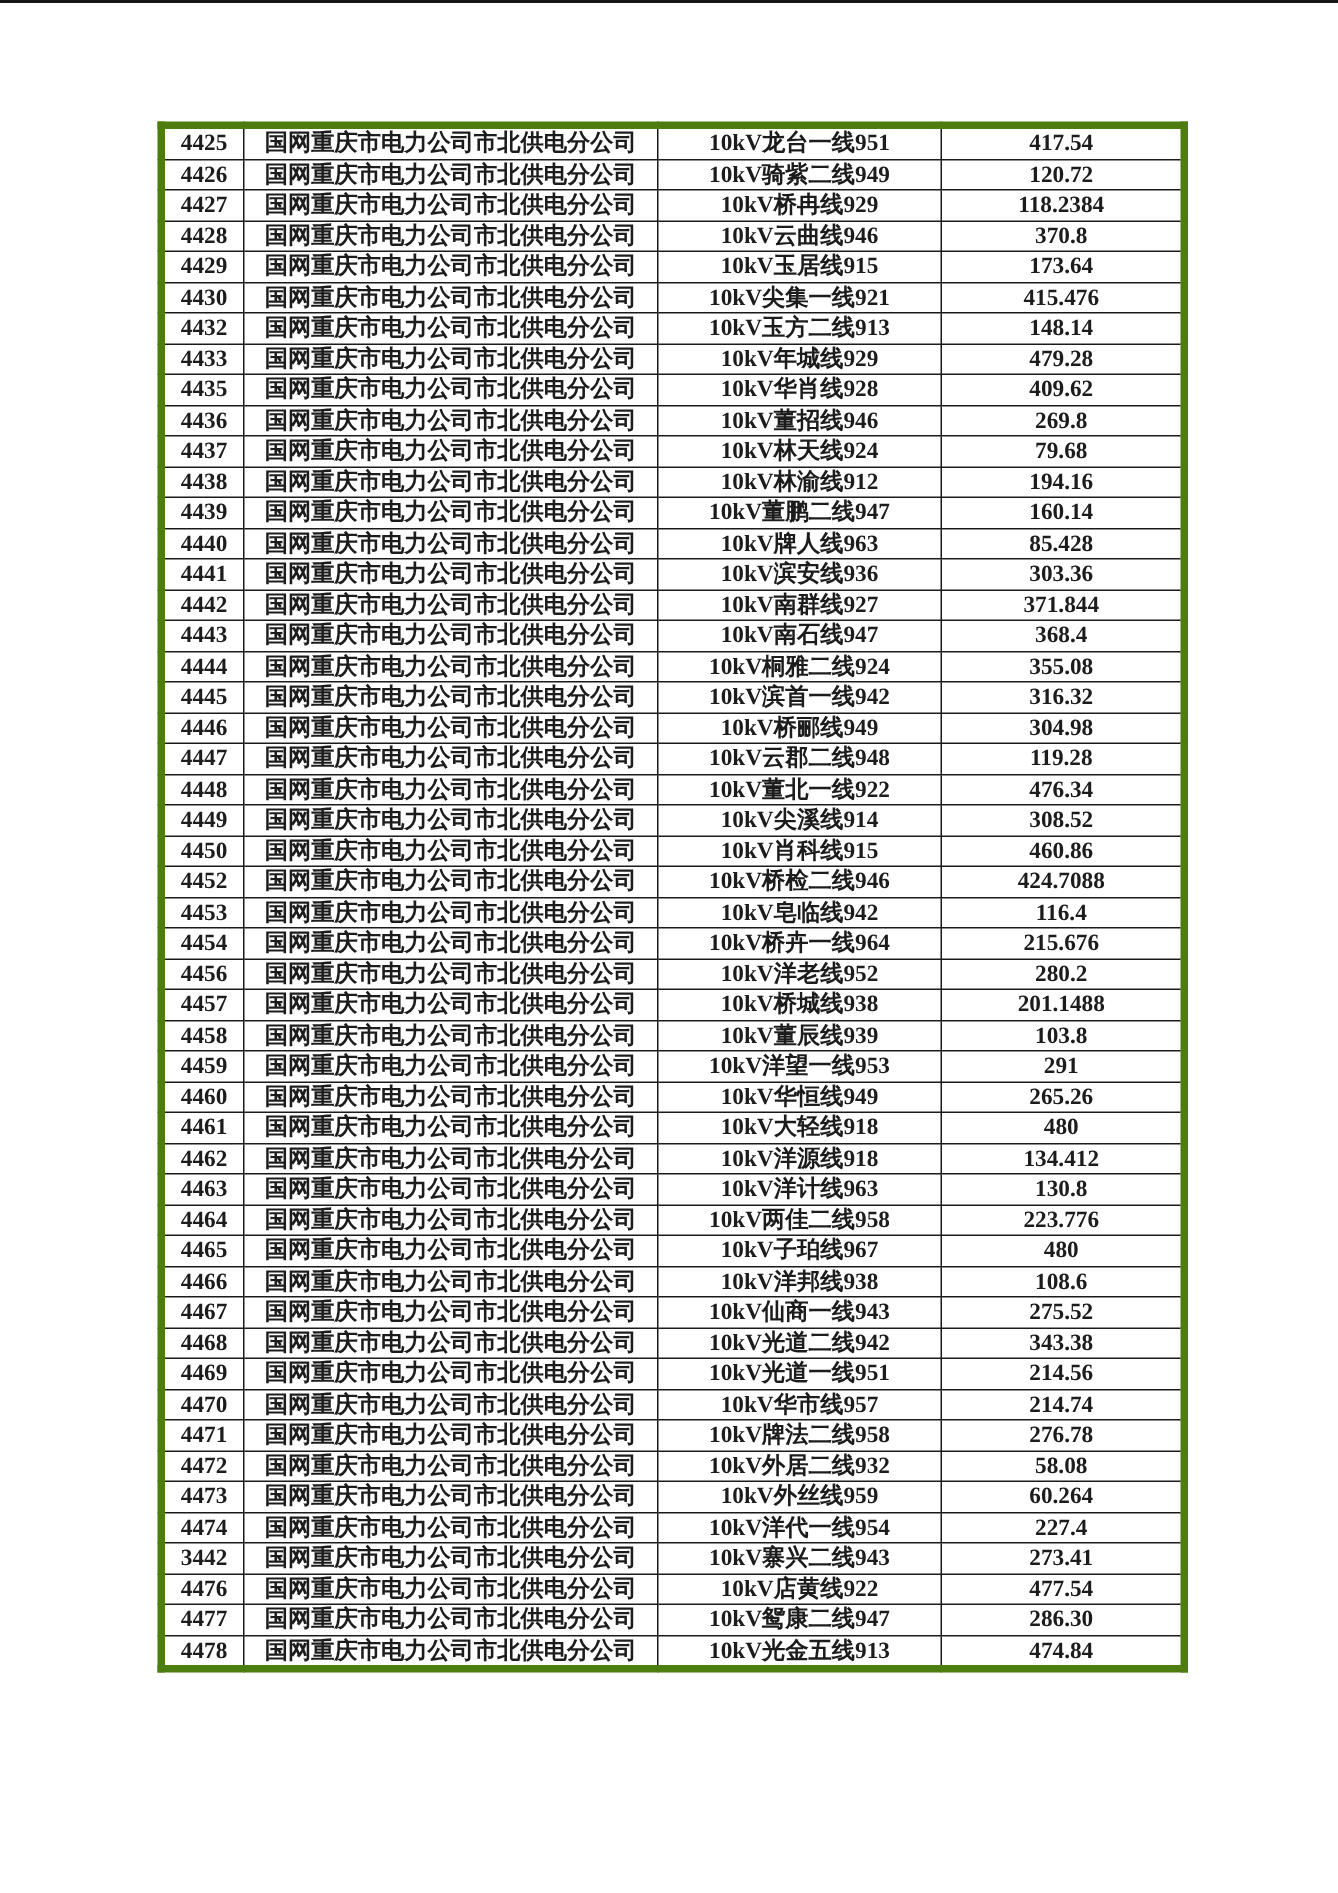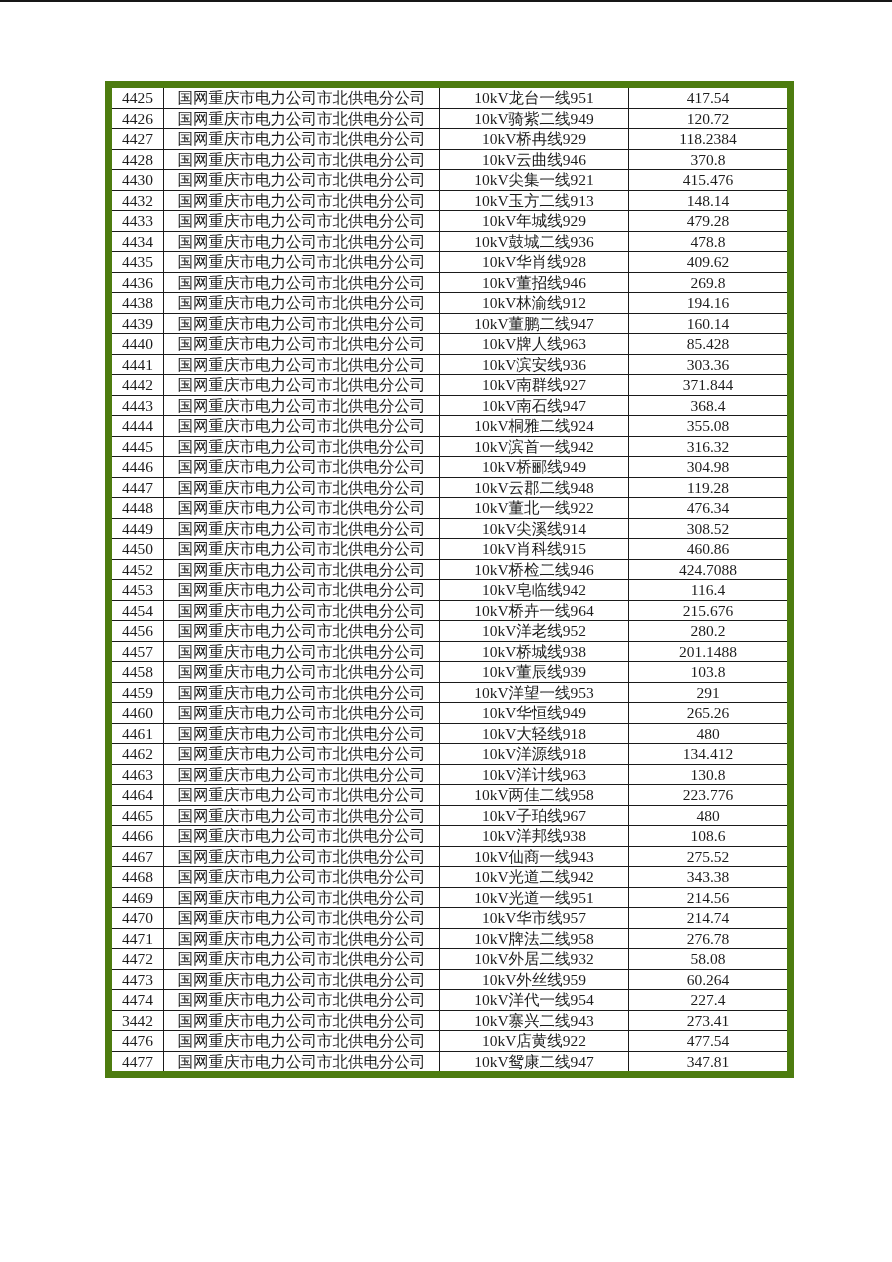--- a/index.html
+++ b/index.html
@@ -23,21 +23,22 @@
     height: 2px;
     background: #161616;
   }
   table.data-table {
     position: absolute;
     left: 105px;
     top: 81px;
     width: 682px;
     border-collapse: collapse;
     table-layout: fixed;
-    border: 7px solid #4d7c0f;
+    border: 5px solid #4d7c0f;
+    font-weight: bold;
   }
   table.data-table td {
     border: 1px solid #1a1a1a;
     height: 19.5px;
     padding: 0;
     text-align: center;
     vertical-align: middle;
     font-size: 15.5px;
     line-height: 1;
     white-space: nowrap;
@@ -80,56 +81,62 @@
         <td>10kV桥冉线929</td>
         <td>118.2384</td>
       </tr>
       <tr>
         <td>4428</td>
         <td>国网重庆市电力公司市北供电分公司</td>
         <td>10kV云曲线946</td>
         <td>370.8</td>
       </tr>
       <tr>
+        <td>4429</td>
+        <td>国网重庆市电力公司市北供电分公司</td>
+        <td>10kV玉居线915</td>
+        <td>173.64</td>
+      </tr>
+      <tr>
         <td>4430</td>
         <td>国网重庆市电力公司市北供电分公司</td>
         <td>10kV尖集一线921</td>
         <td>415.476</td>
       </tr>
       <tr>
         <td>4432</td>
         <td>国网重庆市电力公司市北供电分公司</td>
         <td>10kV玉方二线913</td>
         <td>148.14</td>
       </tr>
       <tr>
         <td>4433</td>
         <td>国网重庆市电力公司市北供电分公司</td>
         <td>10kV年城线929</td>
         <td>479.28</td>
       </tr>
       <tr>
-        <td>4434</td>
-        <td>国网重庆市电力公司市北供电分公司</td>
-        <td>10kV鼓城二线936</td>
-        <td>478.8</td>
-      </tr>
-      <tr>
         <td>4435</td>
         <td>国网重庆市电力公司市北供电分公司</td>
         <td>10kV华肖线928</td>
         <td>409.62</td>
       </tr>
       <tr>
         <td>4436</td>
         <td>国网重庆市电力公司市北供电分公司</td>
         <td>10kV董招线946</td>
         <td>269.8</td>
       </tr>
       <tr>
+        <td>4437</td>
+        <td>国网重庆市电力公司市北供电分公司</td>
+        <td>10kV林天线924</td>
+        <td>79.68</td>
+      </tr>
+      <tr>
         <td>4438</td>
         <td>国网重庆市电力公司市北供电分公司</td>
         <td>10kV林渝线912</td>
         <td>194.16</td>
       </tr>
       <tr>
         <td>4439</td>
         <td>国网重庆市电力公司市北供电分公司</td>
         <td>10kV董鹏二线947</td>
         <td>160.14</td>
@@ -341,16 +348,22 @@
       <tr>
         <td>4476</td>
         <td>国网重庆市电力公司市北供电分公司</td>
         <td>10kV店黄线922</td>
         <td>477.54</td>
       </tr>
       <tr>
         <td>4477</td>
         <td>国网重庆市电力公司市北供电分公司</td>
         <td>10kV鸳康二线947</td>
-        <td>347.81</td>
+        <td>286.30</td>
+      </tr>
+      <tr>
+        <td>4478</td>
+        <td>国网重庆市电力公司市北供电分公司</td>
+        <td>10kV光金五线913</td>
+        <td>474.84</td>
       </tr>
     </tbody>
 </table>
 
 </body></html>

